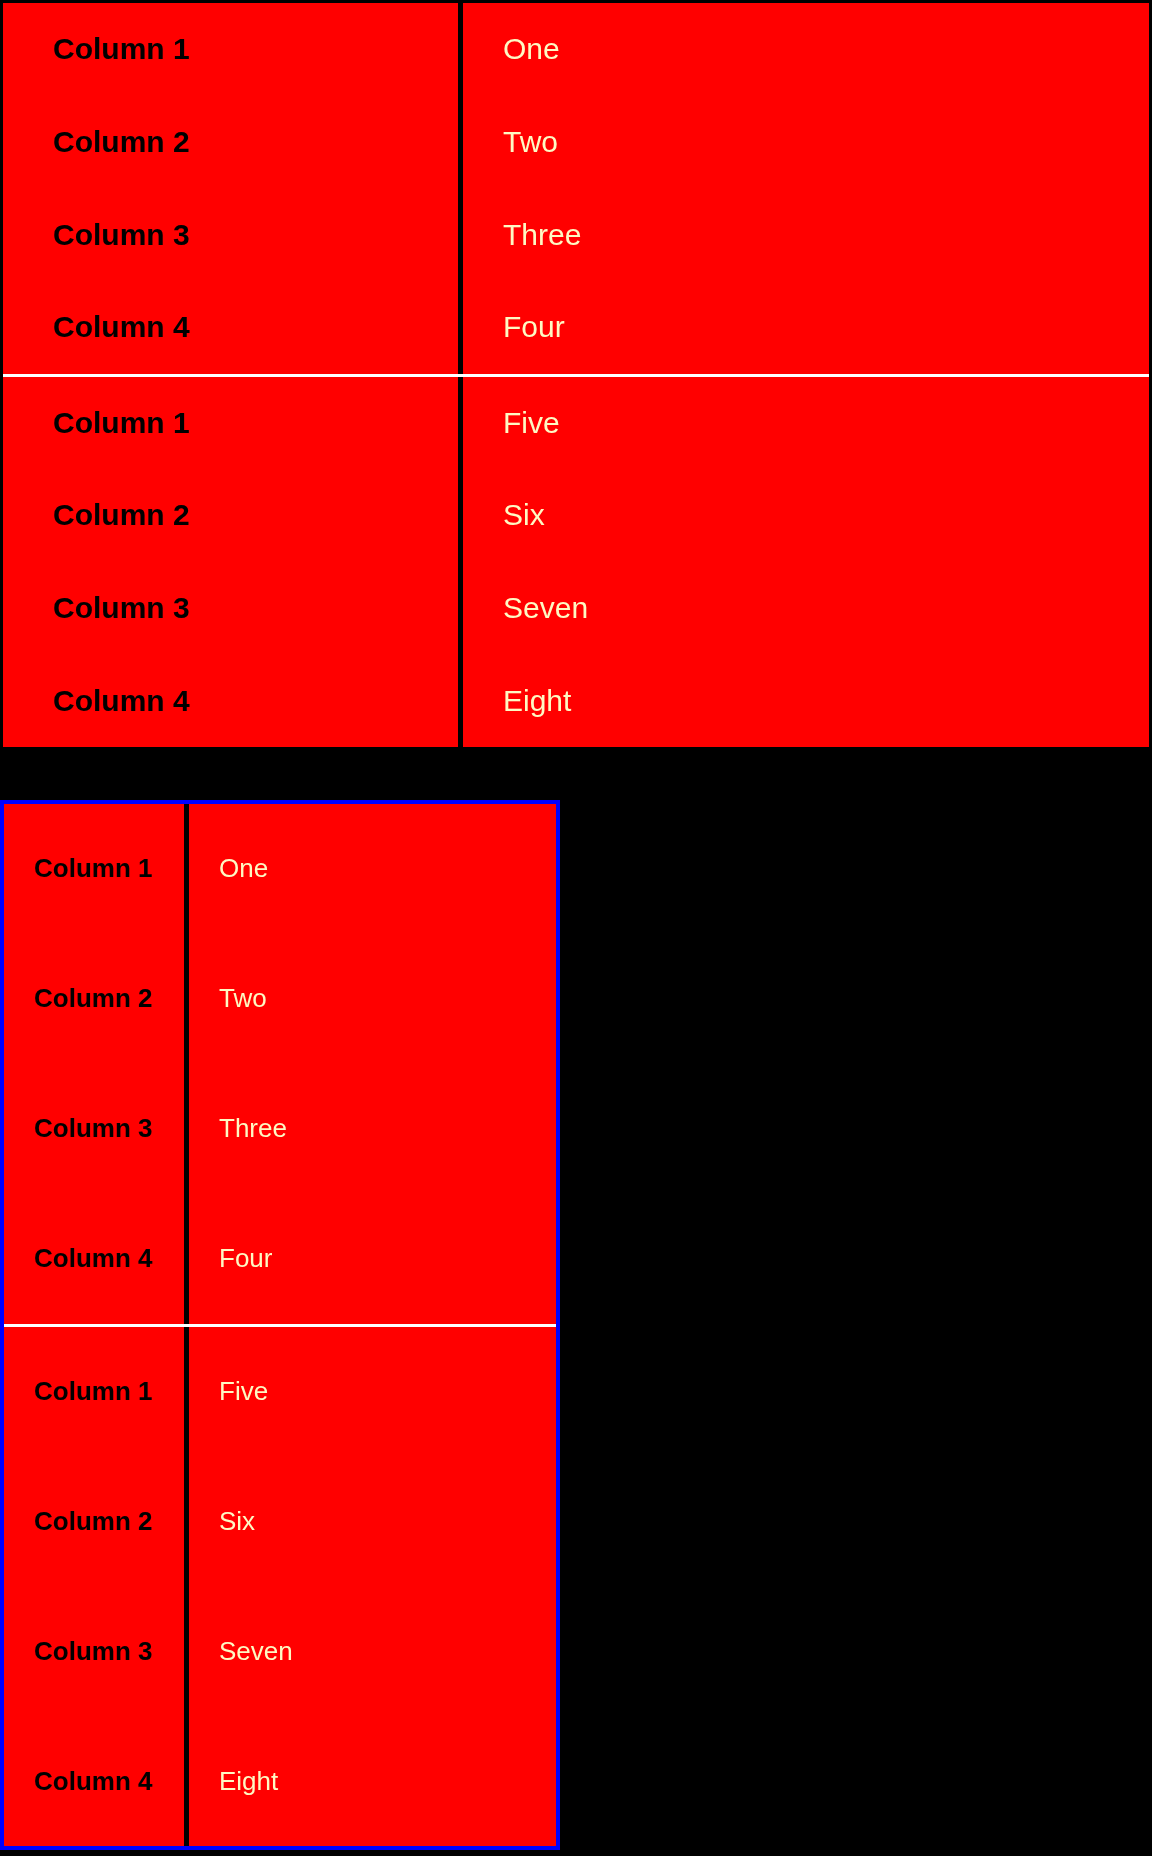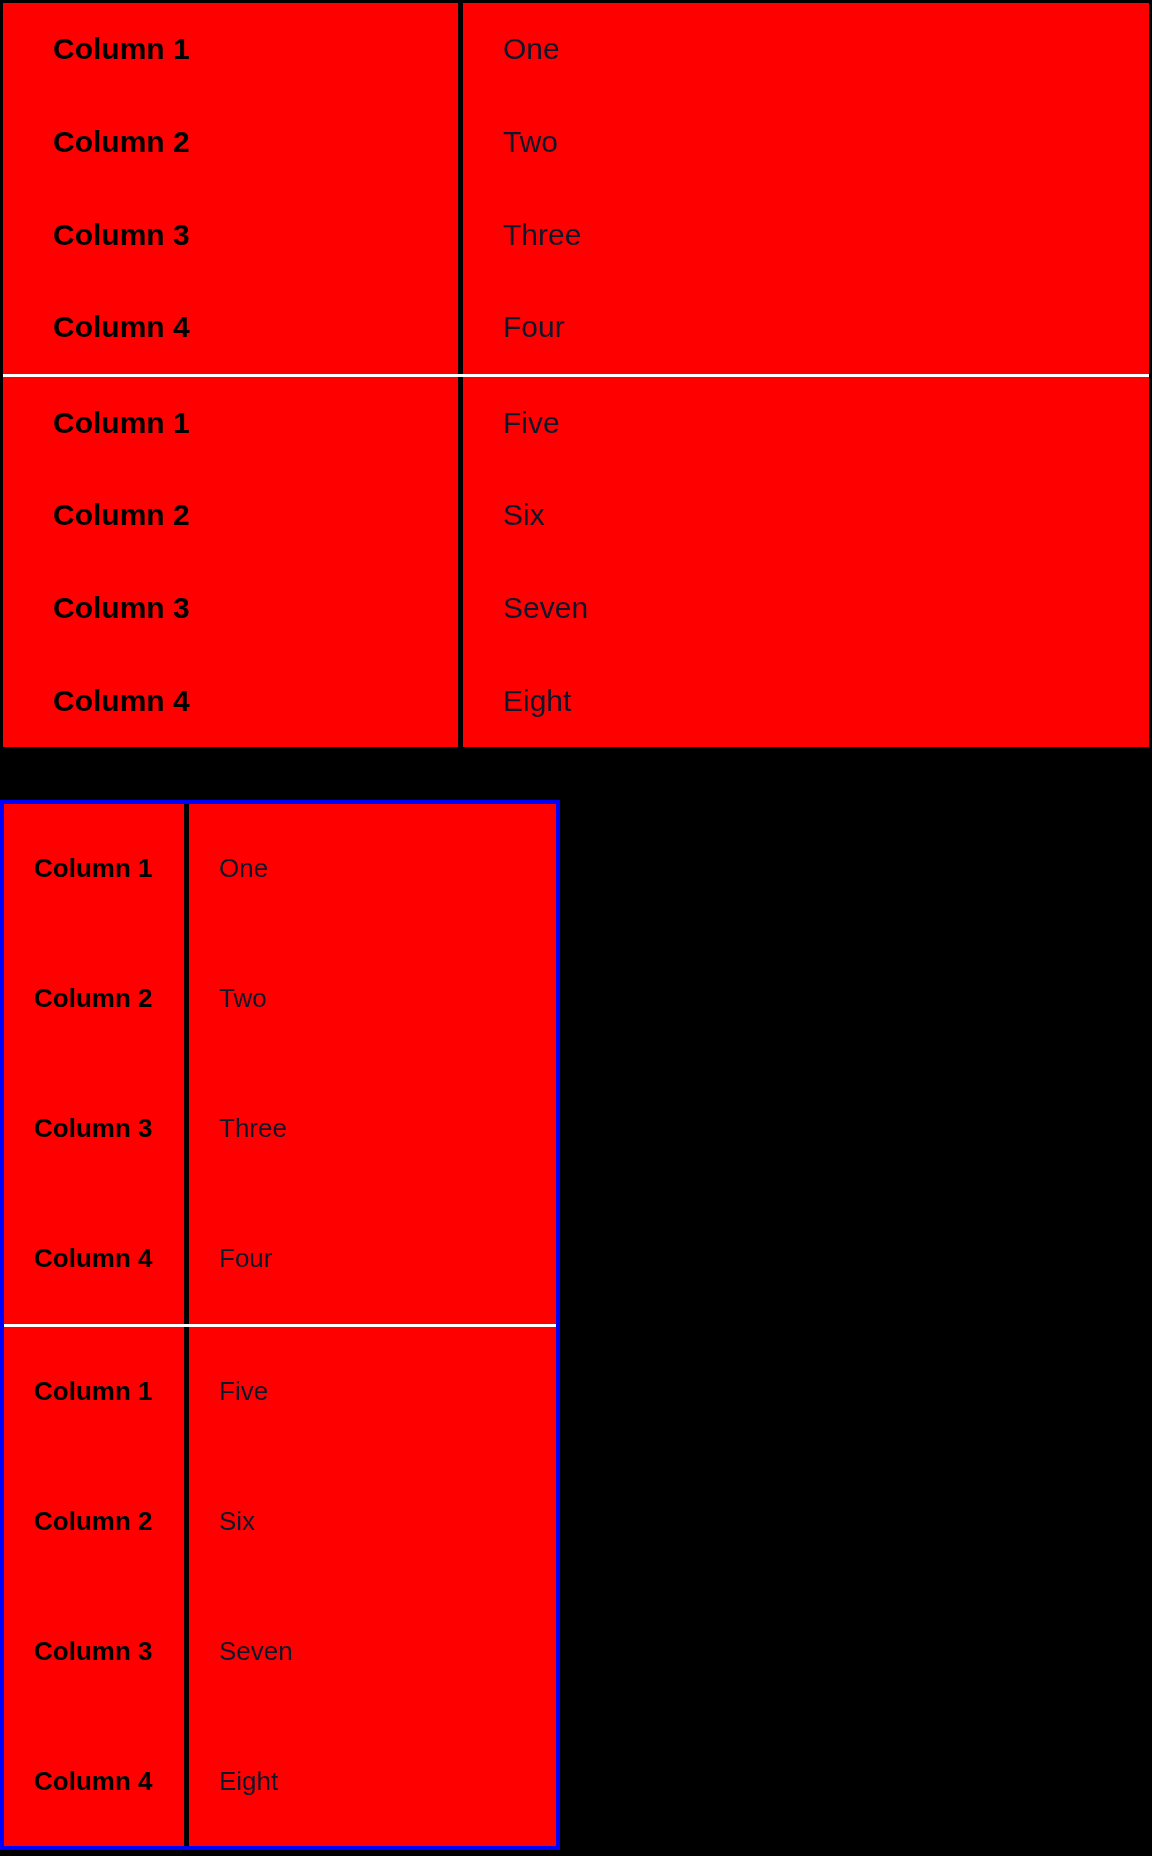--- a/index.html
+++ b/index.html
@@ -64,21 +64,21 @@
       color: #000000;
     }
 
     .cell-right {
       flex: 1;
       height: 100%;
       display: flex;
       align-items: center;
       padding-left: 40px;
       font-size: 30px;
-      color: #0f172a;
+      color: #fef9c3;
     }
 
     
     .bottom-section {
       position: absolute;
       top: 800px;
       left: 0;
       width: 560px;
       height: 1050px;
       background-color: #ff0000;

